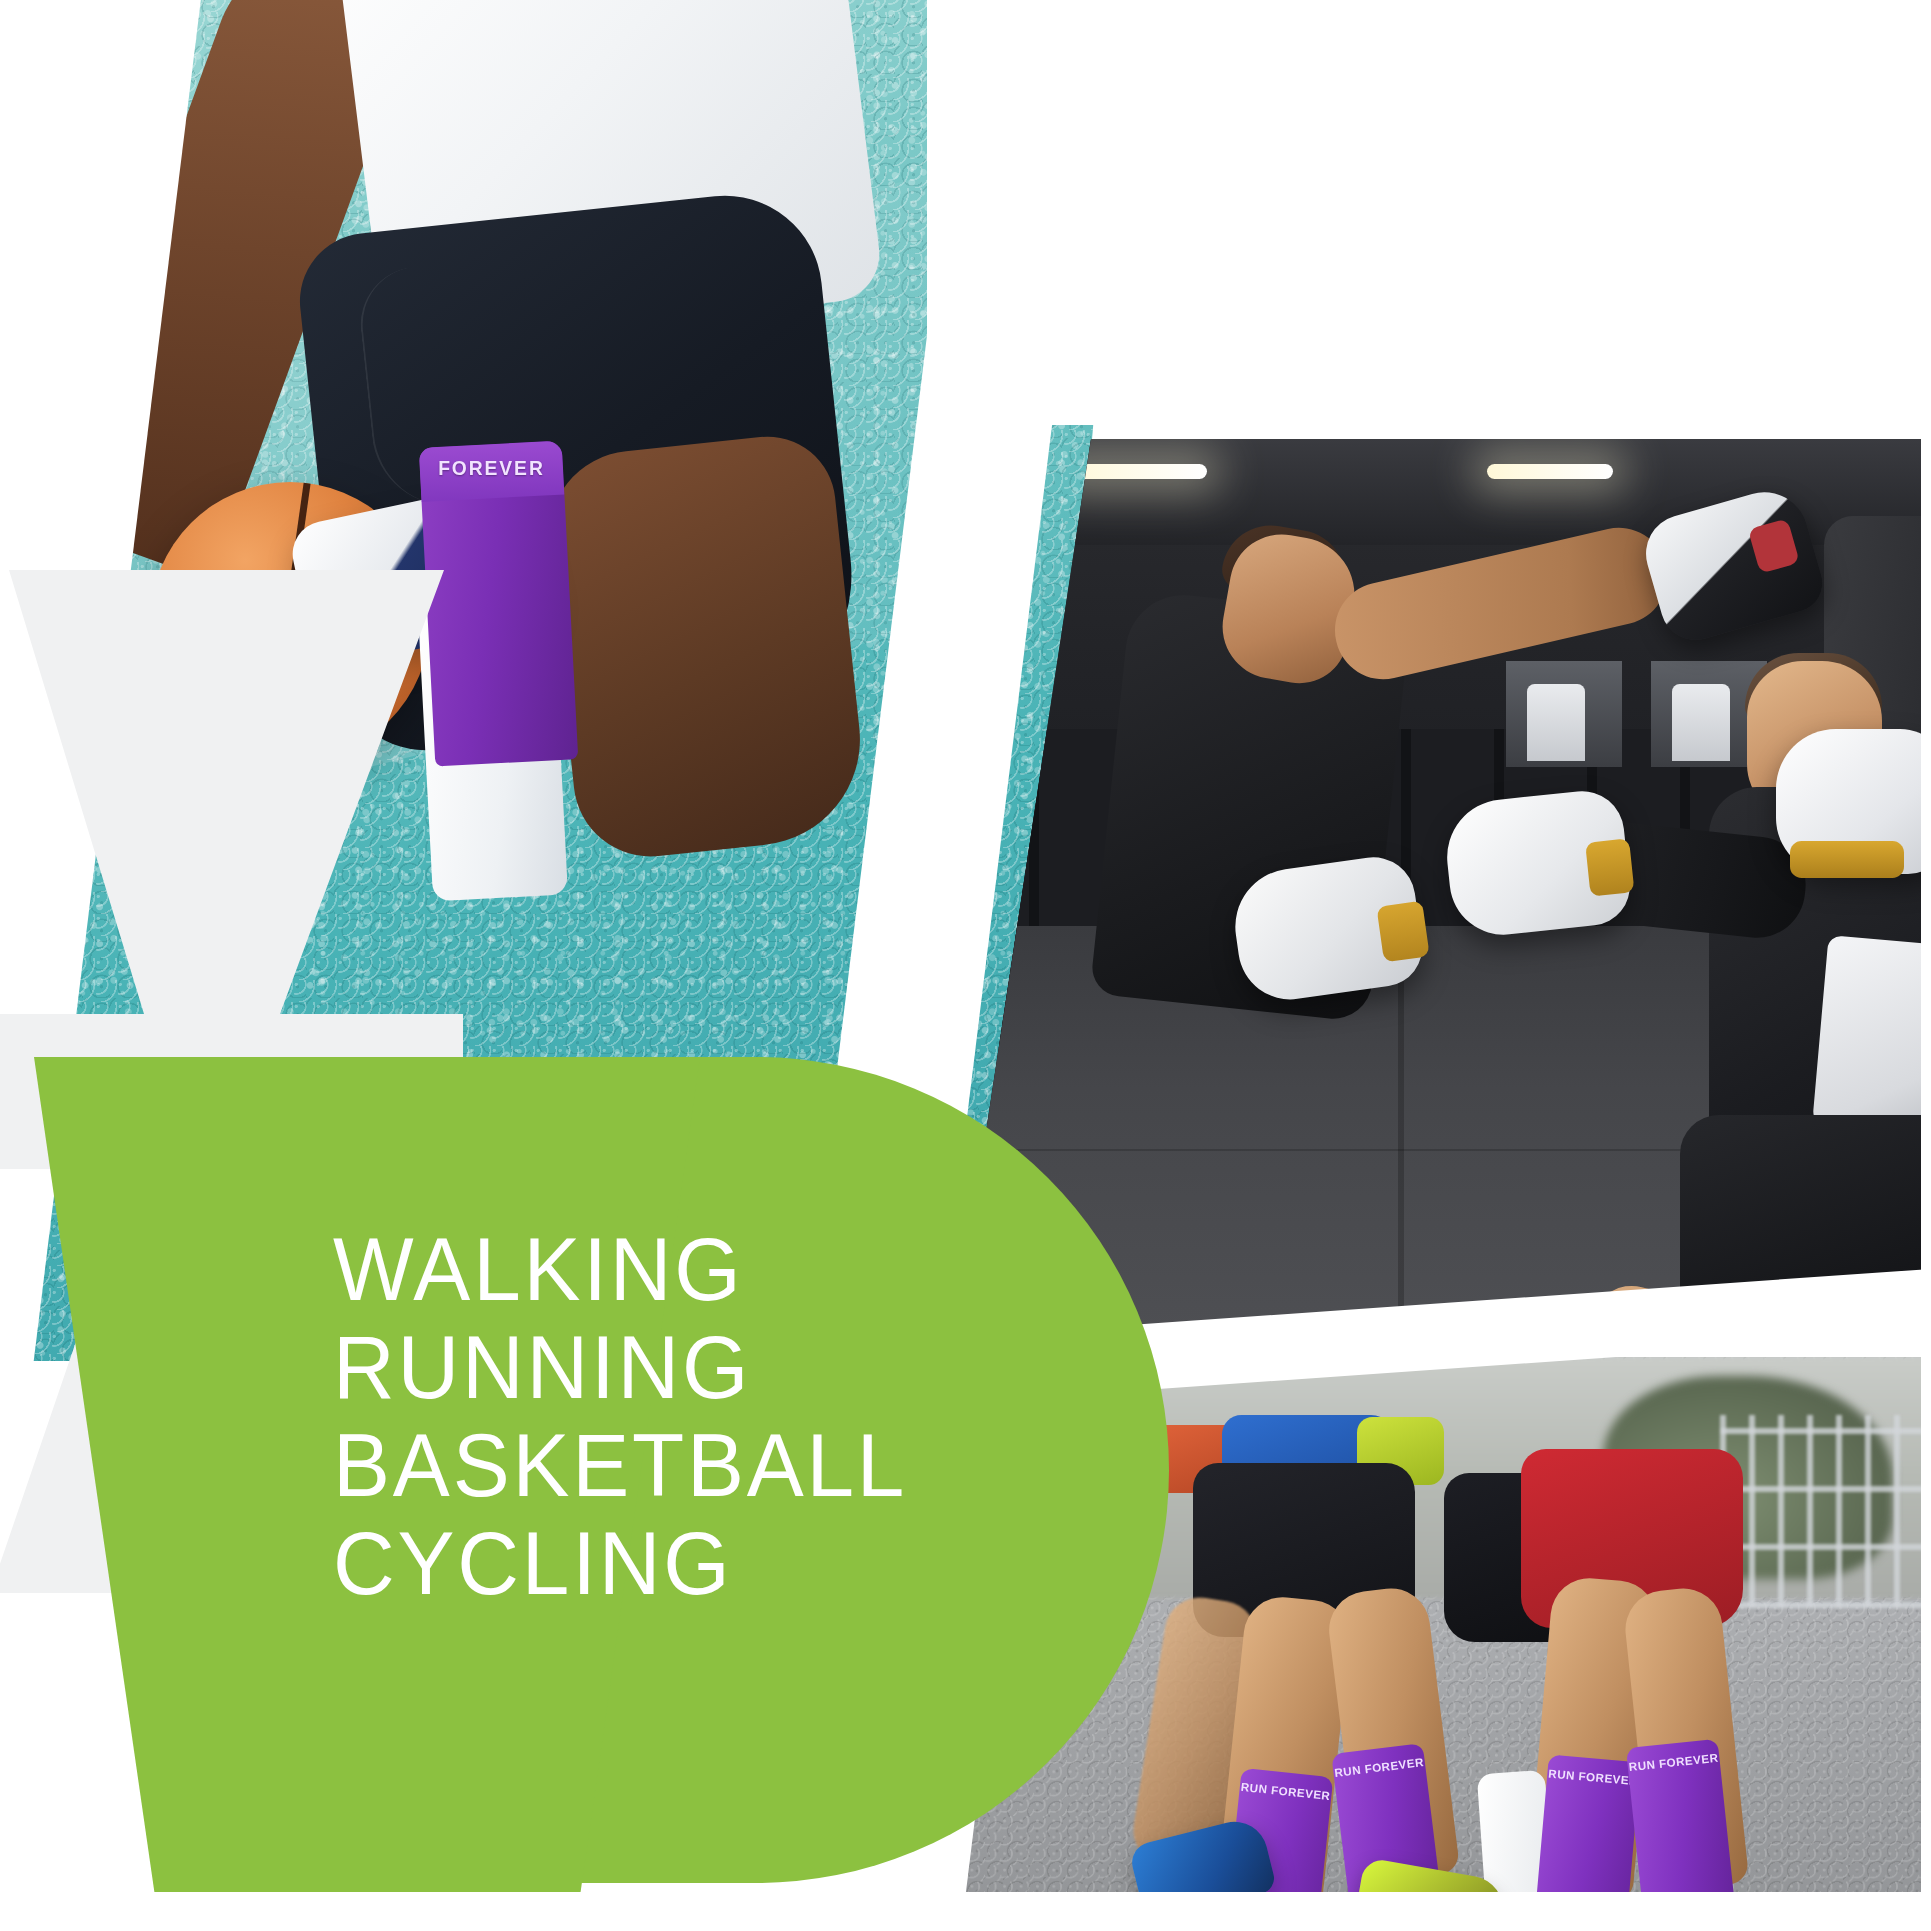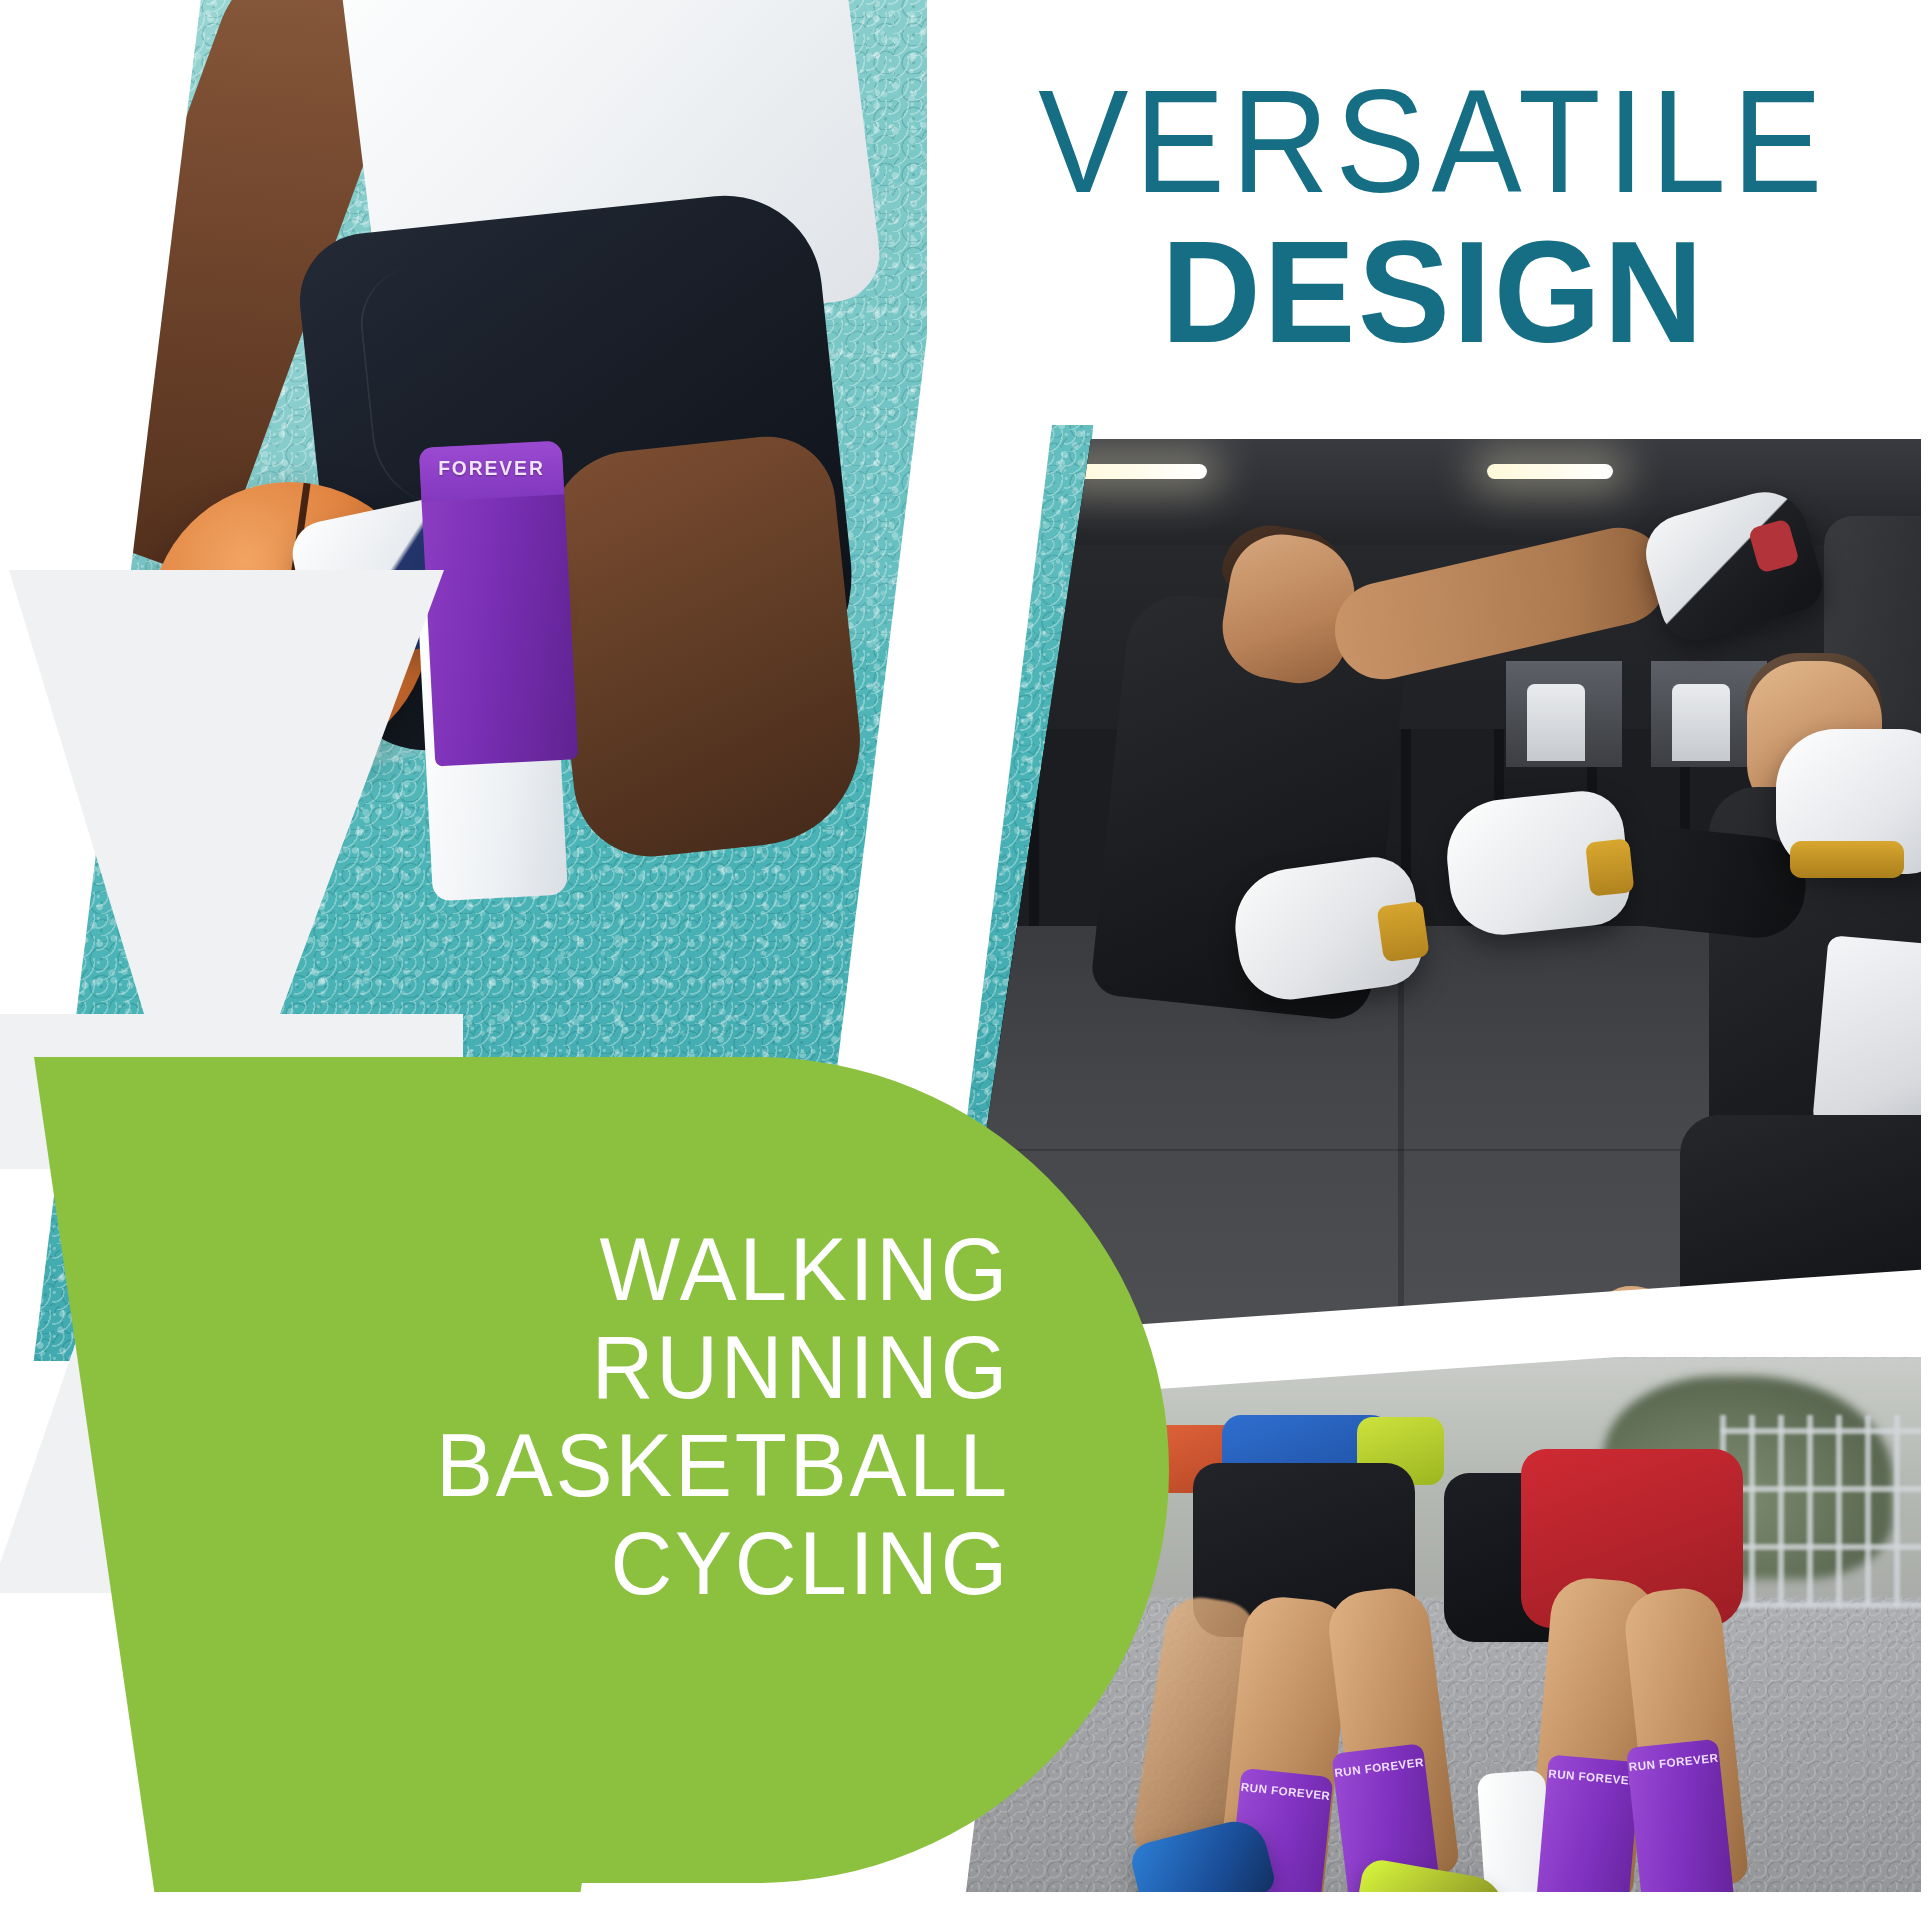--- a/index.html
+++ b/index.html
@@ -421,21 +421,21 @@
     font-weight:800;
     letter-spacing:2.9px;
     margin-top:3.9px;
     transform:scaleX(.95);
   }
 
   .activities{
     position:absolute;
     left:319px; top:1221px;
     width:705px;
-    text-align:right;
+    text-align:left;
     color:#ffffff;
     user-select:none;
   }
   .activities span{
     display:block;
     font-size:89px;
     line-height:1.10;
     font-weight:300;
     letter-spacing:2.9px;
     transform:scaleX(.96);
@@ -561,24 +561,20 @@
   <div class="sep mid-diag"></div>
   <div class="sep bot-diag"></div>
   <div class="sep gap-h"></div>
   <div class="sep right-edge"></div>
 
   <div class="ghost-chevron"></div>
 
   <div class="green-blob"></div>
   <div class="green-wedge"></div>
 
-  <div class="headline">
-    <span class="l1">VERSATILE</span>
-    <span class="l2">DESIGN</span>
-  </div>
 
   <div class="activities">
     <span>WALKING</span>
     <span>RUNNING</span>
     <span>BASKETBALL</span>
     <span>CYCLING</span>
   </div>
 
   <div class="sep bottom-strip"></div>
 </div>

